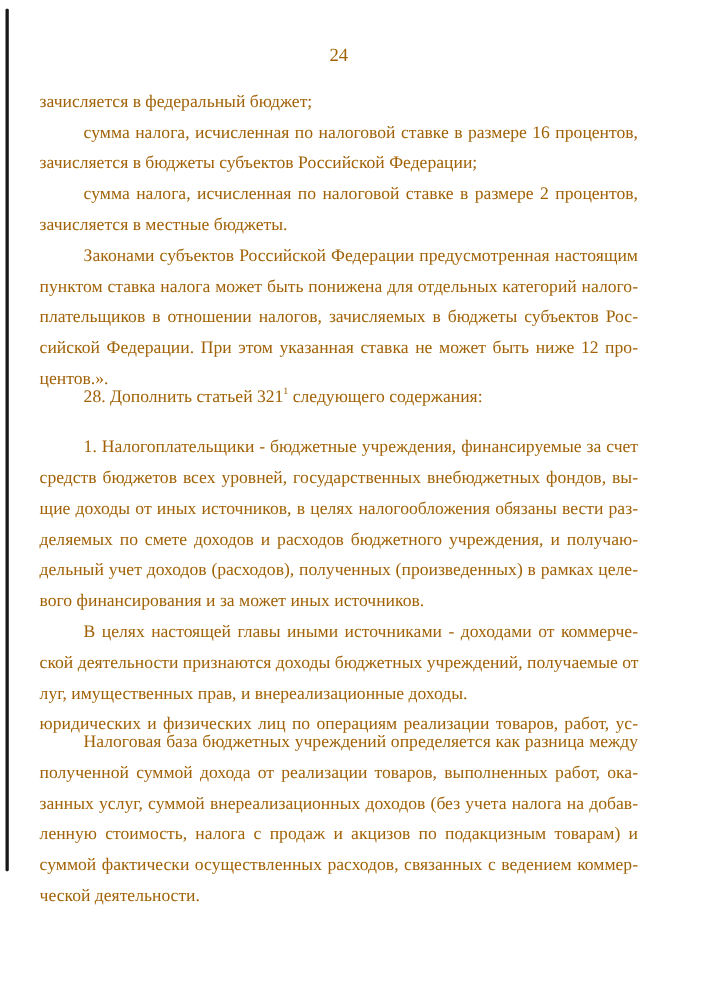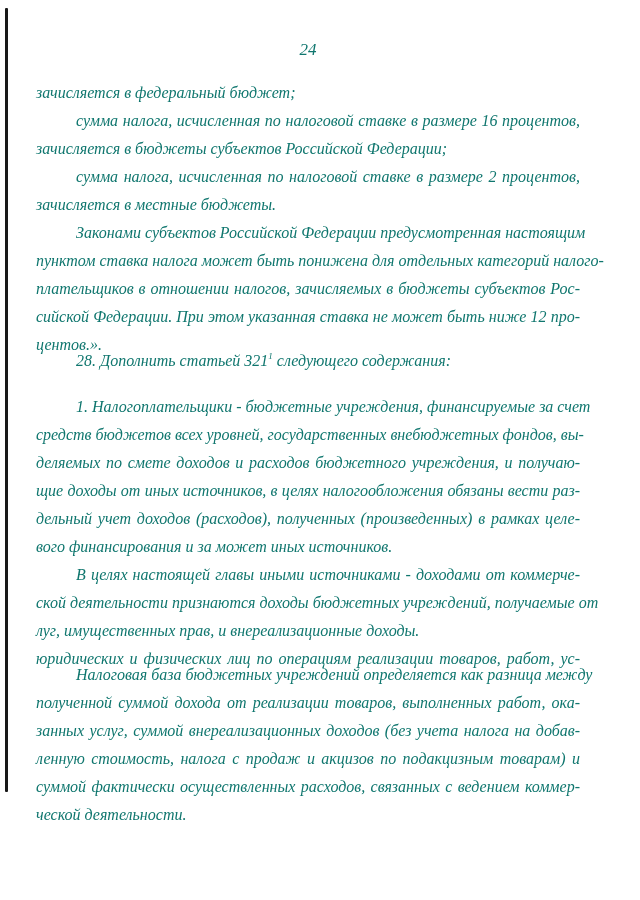--- a/index.html
+++ b/index.html
@@ -3,22 +3,21 @@
 <meta charset="utf-8">
 <style>
   html, body { margin: 0; padding: 0; background: #ffffff; }
   .page {
     position: relative;
     width: 640px;
     height: 900px;
     background: #ffffff;
     overflow: hidden;
     font-family: "Liberation Serif", "DejaVu Serif", serif;
-    color: #0f766e;
-    font-style: italic;
+    color: #a16207;
   }
   .scan-line {
     position: absolute;
     left: 5px;
     top: 8px;
     width: 3px;
     height: 784px;
     background: #181818;
     border-radius: 1px;
   }
@@ -77,22 +76,22 @@
       <div class="line indent just">сумма налога, исчисленная по налоговой ставке в размере 2 процентов,</div>
       <div class="line">зачисляется в местные бюджеты.</div>
       <div class="line indent just">Законами субъектов Российской Федерации предусмотренная настоящим</div>
       <div class="line just">пунктом ставка налога может быть понижена для отдельных категорий налого-</div>
       <div class="line just">плательщиков в отношении налогов, зачисляемых в бюджеты субъектов Рос-</div>
       <div class="line just">сийской Федерации. При этом указанная ставка не может быть ниже 12 про-</div>
       <div class="line">центов.».</div>
       <div class="line indent mt-tight">28. Дополнить статьей 321<sup>1</sup> следующего содержания:</div>
       <div class="line indent just mt-para">1. Налогоплательщики - бюджетные учреждения, финансируемые за счет</div>
       <div class="line just">средств бюджетов всех уровней, государственных внебюджетных фондов, вы-</div>
+      <div class="line just">щие доходы от иных источников, в целях налогообложения обязаны вести раз-</div>
       <div class="line just">деляемых по смете доходов и расходов бюджетного учреждения, и получаю-</div>
-      <div class="line just">щие доходы от иных источников, в целях налогообложения обязаны вести раз-</div>
       <div class="line just">дельный учет доходов (расходов), полученных (произведенных) в рамках целе-</div>
       <div class="line">вого финансирования и за может иных источников.</div>
       <div class="line indent just">В целях настоящей главы иными источниками - доходами от коммерче-</div>
       <div class="line just">ской деятельности признаются доходы бюджетных учреждений, получаемые от</div>
       <div class="line">луг, имущественных прав, и внереализационные доходы.</div>
       <div class="line just">юридических и физических лиц по операциям реализации товаров, работ, ус-</div>
       <div class="line indent just mt-pullup">Налоговая база бюджетных учреждений определяется как разница между</div>
       <div class="line just">полученной суммой дохода от реализации товаров, выполненных работ, ока-</div>
       <div class="line just">занных услуг, суммой внереализационных доходов (без учета налога на добав-</div>
       <div class="line just">ленную стоимость, налога с продаж и акцизов по подакцизным товарам) и</div>

